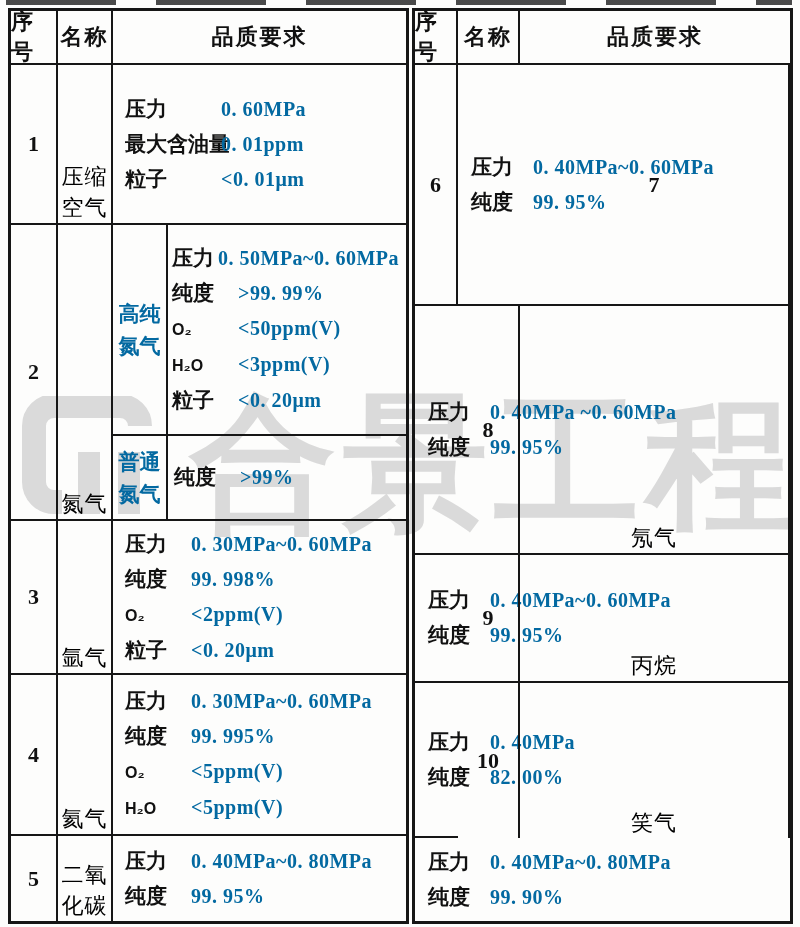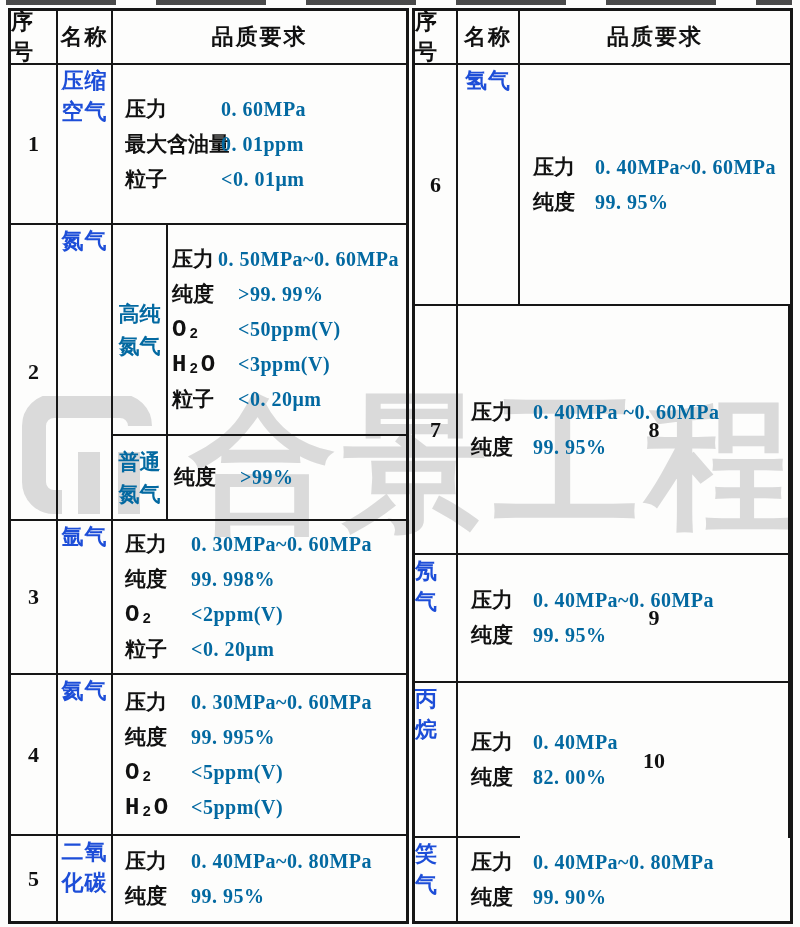--- a/index.html
+++ b/index.html
@@ -37,28 +37,28 @@
     grid-template-columns:43px 62px 1fr;
     grid-template-rows:54px 241px 249px 128px 155px 1fr;}
   .c{border-right:2px solid #161616;border-bottom:2px solid #161616;box-sizing:border-box;min-width:0;}
   .last-col{border-right:none;}
   .last-row{border-bottom:none;}
   .hdr{display:flex;align-items:center;justify-content:center;
     font-size:22px;font-weight:bold;color:#111;letter-spacing:2px;}
   .seq{display:flex;align-items:center;justify-content:center;
     font-family:"Liberation Serif","DejaVu Serif",serif;
     font-size:22px;font-weight:bold;color:#111;}
-  .name{display:flex;flex-direction:column;align-items:center;justify-content:flex-start;
-    font-size:22px;font-weight:bold;color:#1d4ed8;line-height:31px;letter-spacing:1px;}
+  .name{display:flex;flex-direction:column;align-items:center;justify-content:flex-end;
+    font-size:22px;font-weight:normal;color:#000000;line-height:31px;letter-spacing:1px;}
   .qual{display:flex;flex-direction:column;justify-content:center;}
   .spec{display:flex;align-items:baseline;line-height:35px;white-space:nowrap;}
   .lb{font-size:21px;font-weight:bold;color:#111;flex:none;}
   .vl{font-family:"Liberation Serif","DejaVu Serif",serif;
     font-size:20px;font-weight:bold;color:#0369a1;letter-spacing:.5px;}
-  .latin{font-family:Liberation Mono, monospace;font-size:24px;}
+  .latin{font-family:Liberation Sans, sans-serif;font-size:16px;}
   .pad12{padding-left:12px;}
   .pad6{padding-left:6px;}
   .pad4{padding-left:4px;}
   .pad13{padding-left:13px;}
   .w1{width:96px;}
   .w2{width:46px;}
   .w3{width:66px;}
   .wr{width:62px;}
   
   .r2{display:grid;grid-template-columns:55px 1fr;grid-template-rows:211px 1fr;padding:0;}
@@ -215,23 +215,20 @@
     </div>
   </div>
 
   <div class="tbl tbl-right">
 
     <div class="c hdr">序号</div>
     <div class="c hdr">名称</div>
     <div class="c hdr last-col">品质要求</div>
 
     <div class="c seq">6</div>
-    <div class="c name">
-      <span>氢气</span>
-    </div>
     <div class="c qual last-col pad13">
       <div class="spec">
           <span class="lb wr">压力</span>
           <span class="vl">0. 40MPa~0. 60MPa</span>
         </div>
       <div class="spec">
           <span class="lb wr">纯度</span>
           <span class="vl">99. 95%</span>
         </div>
     </div>

